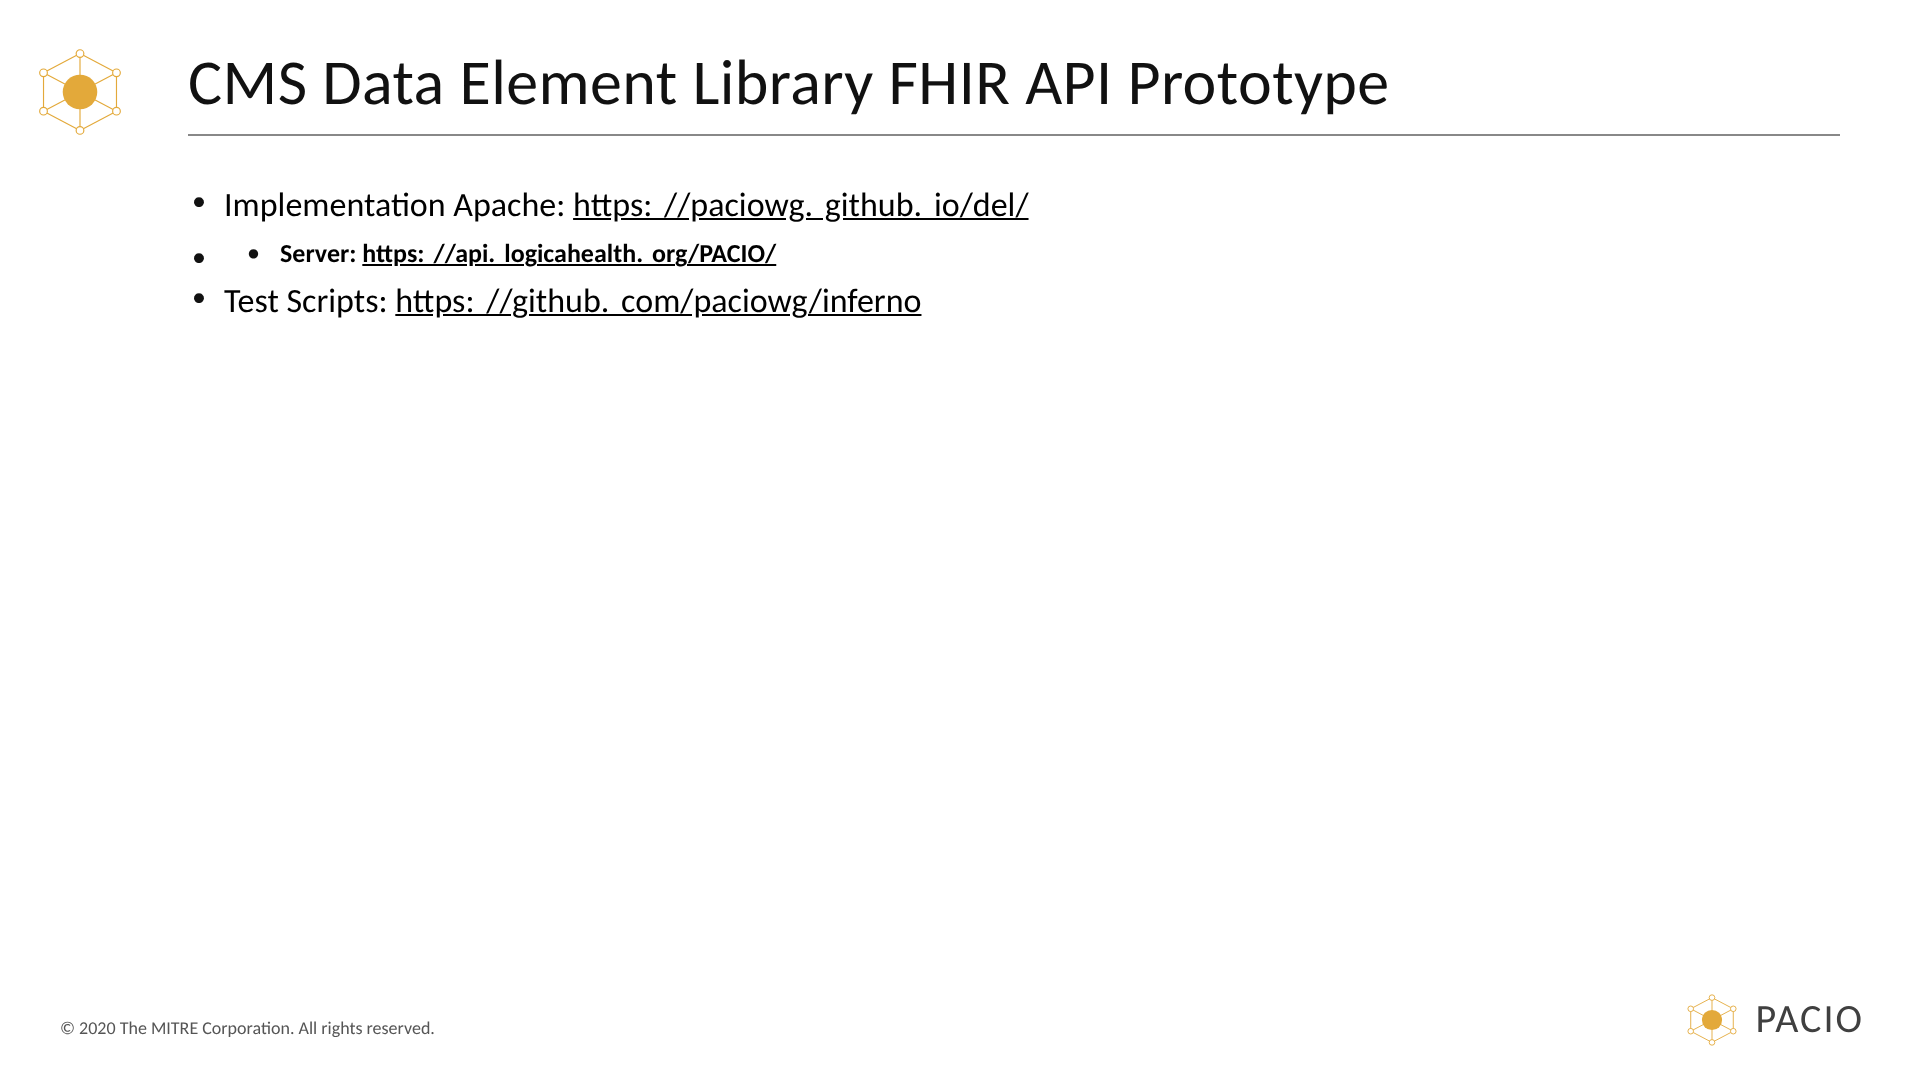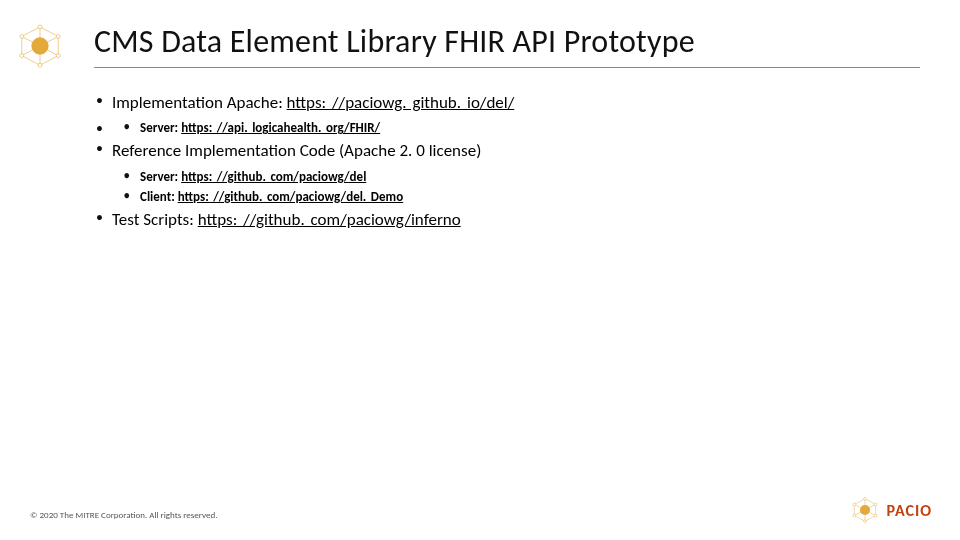--- a/index.html
+++ b/index.html
@@ -14,21 +14,21 @@
   .lvl1 > li::before { content: "•"; position: absolute; left: 2px; top: 0; color: #111; font-size: 14px; }
   .lvl2 { margin-top: 2px; margin-bottom: 0; }
   .lvl2 > li { position: relative; padding-left: 18px; font-size: 13px; line-height: 1.55; font-weight: 600; margin-left: 10px; }
   .lvl2 > li::before { content: "•"; position: absolute; left: 2px; top: 0; color: #111; font-size: 11px; }
   .label { }
   .link { text-decoration: underline; color: inherit; cursor: pointer; word-spacing: 0.12em; text-align: center; }
   .footer { position: absolute; left: 30px; bottom: 20px; font-size: 9px; color: #555; }
   .logo-bottom { position: absolute; right: 28px; bottom: 16px; }
   .logo-bottom .lg { display: flex; align-items: center; gap: 8px; }
   .logo-bottom svg { width: 28px; height: 28px; }
-  .brand { font-weight: 700; font-size: 16px; color: #c2410c; letter-spacing: 1px; }
+  .brand { font-weight: 400; font-size: 20px; color: #404040; letter-spacing: 1px; }
 </style>
 </head>
 <body>
 <div class="slide">
 
   <div class="logo-top">
     <svg viewBox="0 0 100 100">
       <g stroke="#E3A93A" stroke-width="1.2" fill="#E3A93A">
         <line x1="50" y1="10" x2="88" y2="30" stroke="#E3A93A"></line>
         <line x1="88" y1="30" x2="88" y2="70"></line>
@@ -60,34 +60,21 @@
   <div class="content">
     <ul class="lvl1">
       <li>
         <span class="label">Implementation Apache: </span>
         <span class="link">https: //paciowg. github. io/del/</span>
       </li>
       <li>
         <ul class="lvl2">
           <li>
             <span class="label">Server: </span>
-            <span class="link">https: //api. logicahealth. org/FHIR/</span>
-          </li>
-        </ul>
-      </li>
-      <li>
-        <span class="label">Reference Implementation Code (Apache 2. 0 license)</span>
-        <ul class="lvl2">
-          <li>
-            <span class="label">Server: </span>
-            <span class="link">https: //github. com/paciowg/del</span>
-          </li>
-          <li>
-            <span class="label">Client: </span>
-            <span class="link">https: //github. com/paciowg/del. Demo</span>
+            <span class="link">https: //api. logicahealth. org/PACIO/</span>
           </li>
         </ul>
       </li>
       <li>
         <span class="label">Test Scripts: </span>
         <span class="link">https: //github. com/paciowg/inferno</span>
       </li>
     </ul>
   </div>
 

